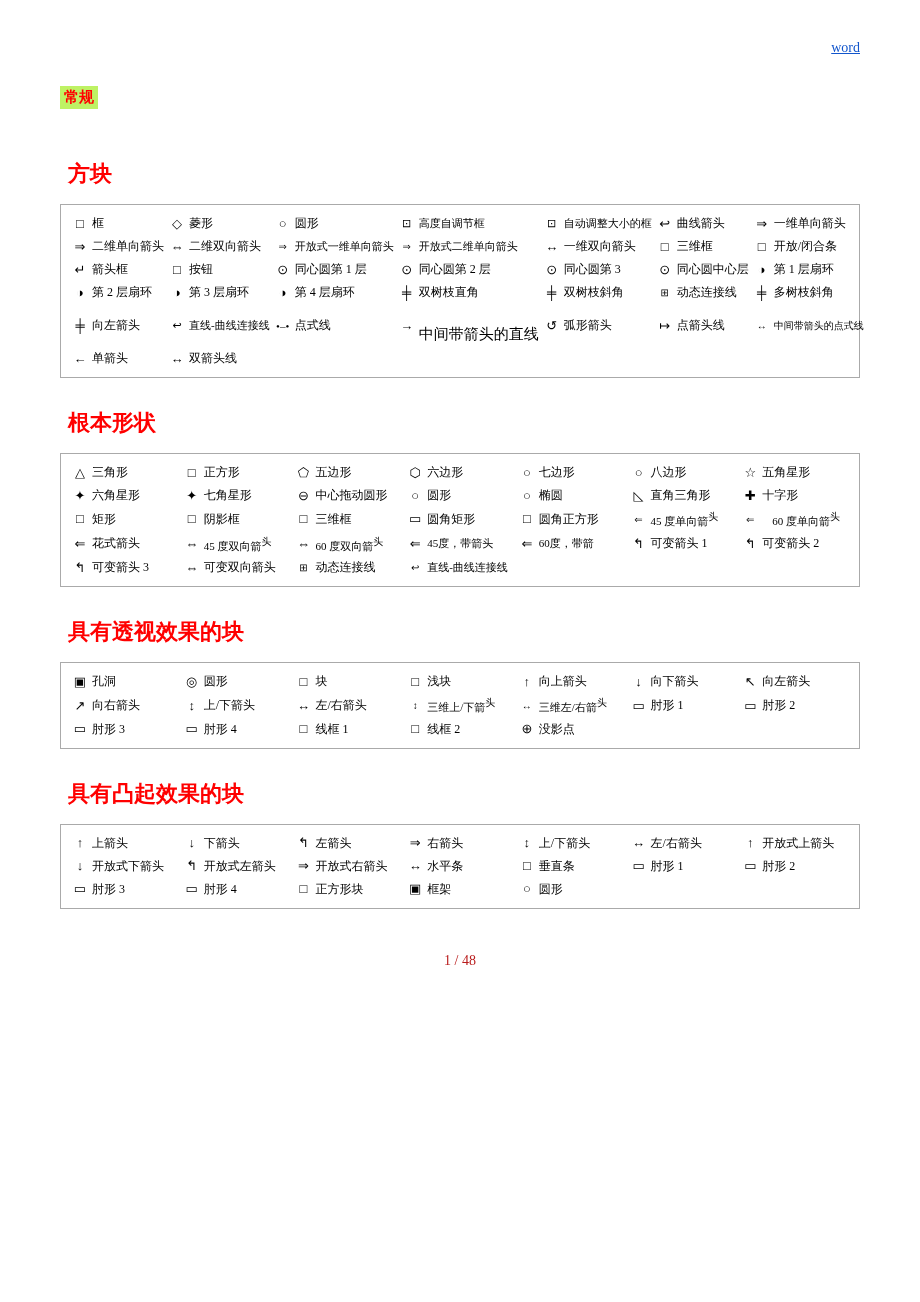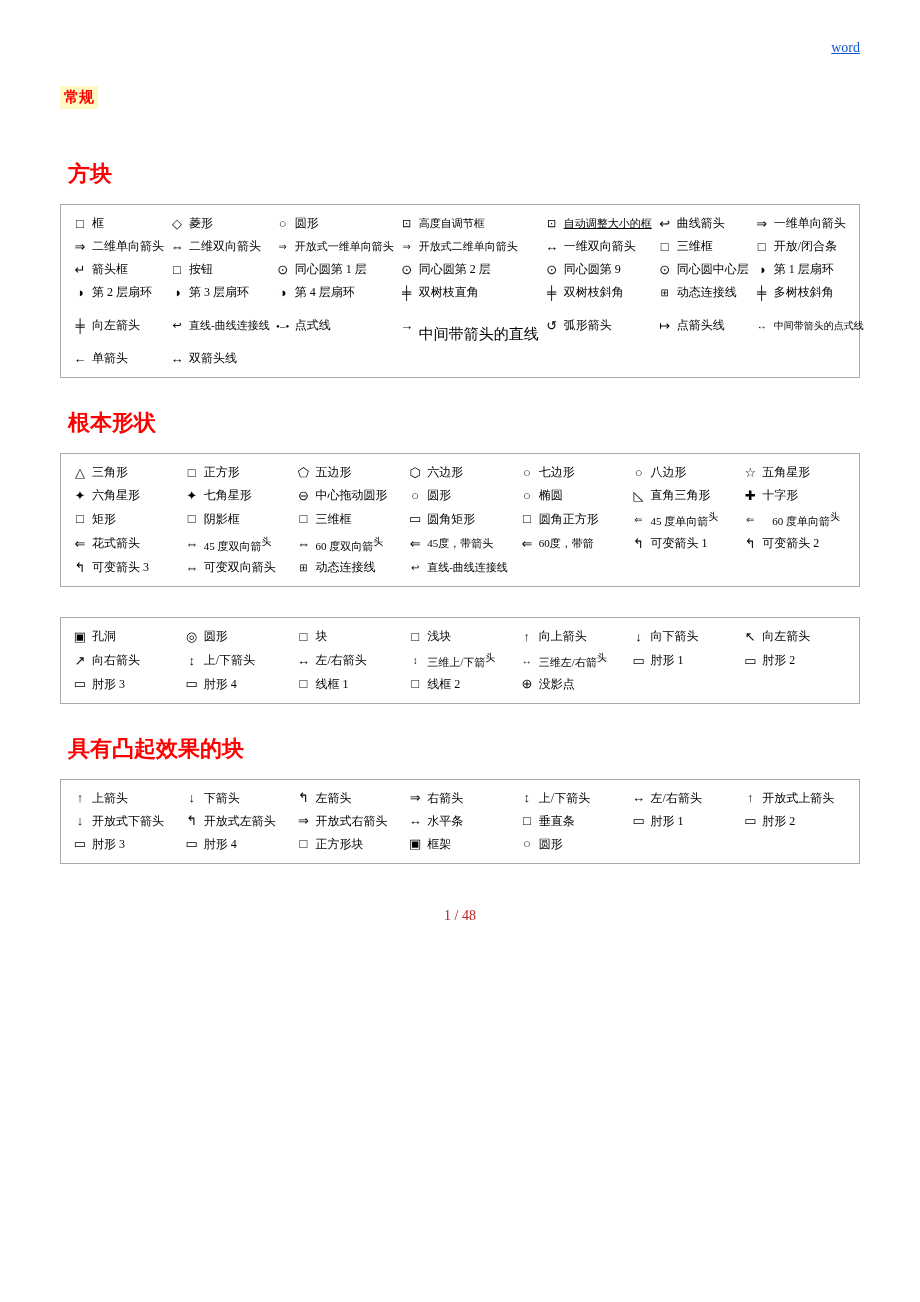--- a/index.html
+++ b/index.html
@@ -16,21 +16,21 @@
       text-align: right;
       margin-bottom: 30px;
     }
     .page-title a {
       color: #1155cc;
       text-decoration: underline;
       font-size: 14px;
     }
     .section-label {
       display: inline-block;
-      background: #fef9c3;
+      background: #bef264;
       color: #ff0000;
       font-size: 15px;
       font-weight: bold;
       padding: 2px 4px;
       margin-bottom: 20px;
     }
     .section-title {
       color: #ff0000;
       font-size: 22px;
       font-weight: bold;
@@ -101,21 +101,21 @@
       <div class="shape-item">
           <span class="shape-icon">○</span>
           <span>圆形</span>
         </div>
       <div class="shape-item">
           <span class="shape-icon" style="font-size:11px;">⊡</span>
           <span style="font-size:11px;">高度自调节框</span>
         </div>
       <div class="shape-item">
           <span class="shape-icon" style="font-size:11px;">⊡</span>
-          <span style="font-size:11px;text-decoration:underline;">自动调整大小的框</span>
+          <span style="font-size:11px;">自动调整大小的框</span>
         </div>
       <div class="shape-item">
           <span class="shape-icon">↩</span>
           <span>曲线箭头</span>
         </div>
       <div class="shape-item">
           <span class="shape-icon">⇒</span>
           <span>一维单向箭头</span>
         </div>
 
@@ -159,21 +159,21 @@
       <div class="shape-item">
           <span class="shape-icon">⊙</span>
           <span>同心圆第 1 层</span>
         </div>
       <div class="shape-item">
           <span class="shape-icon">⊙</span>
           <span>同心圆第 2 层</span>
         </div>
       <div class="shape-item">
           <span class="shape-icon">⊙</span>
-          <span>同心圆第 9</span>
+          <span>同心圆第 3</span>
         </div>
       <div class="shape-item">
           <span class="shape-icon">⊙</span>
           <span>同心圆中心层</span>
         </div>
       <div class="shape-item">
           <span class="shape-icon">◑</span>
           <span>第 1 层扇环</span>
         </div>
 
@@ -383,20 +383,21 @@
       <div class="shape-item">
           <span class="shape-icon" style="font-size:10px;">↩</span>
           <span style="font-size:11px;">直线-曲线连接线</span>
         </div>
     </div>
   </div>
 </div>
 
 
 <div>
+  <div class="section-title">具有透视效果的块</div>
   <div class="shape-table">
     <div style="display:grid; grid-template-columns: repeat(7,1fr); gap:6px 4px;">
       <div class="shape-item">
           <span class="shape-icon">▣</span>
           <span>孔洞</span>
         </div>
       <div class="shape-item">
           <span class="shape-icon">◎</span>
           <span>圆形</span>
         </div>

